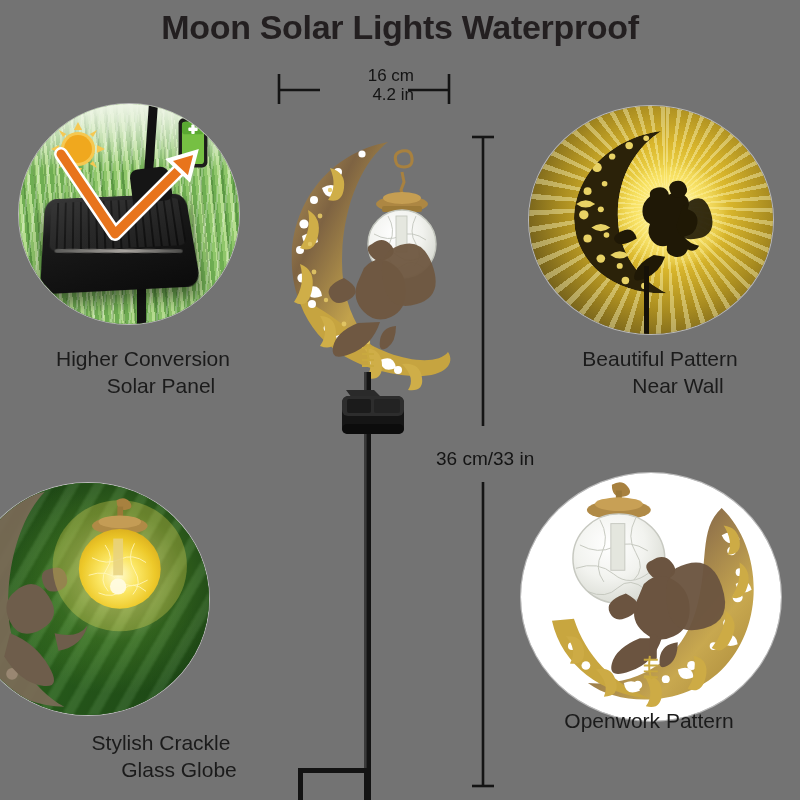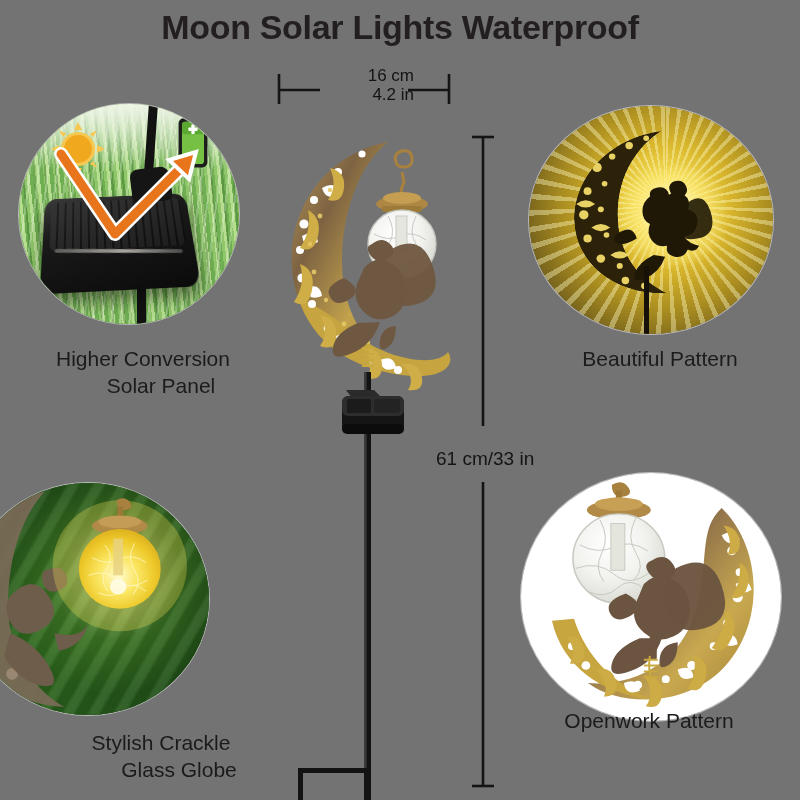--- a/index.html
+++ b/index.html
@@ -314,20 +314,21 @@
           <path d="M78 130 q-16 10 -22 4 q-6 -6 6 -12 q12 -6 16 8 Z"></path>
           <path d="M108 150 q-6 18 -22 24 q-14 6 -10 -6 q4 -12 20 -20 Z"></path>
         </g>
       </svg>
     </div>
     <div class="lit-stake"></div>
   </div>
 
   <div class="caption" id="cap-tr">
     <span>Beautiful Pattern</span>
+    <span class="l2">Near Wall</span>
   </div>
 
   <div class="circle" id="circ-bl">
     <div class="leafy-bg"></div>
     <div class="leafy-blur"></div>
 
     <div class="moon-edge-bl">
       <svg viewBox="0 0 140 230" width="100%" height="100%" preserveAspectRatio="none" aria-hidden="true">
         <path d="M96 4 C40 16 4 70 8 126 C12 182 56 224 116 226
                  C84 208 58 172 58 120 C58 66 76 24 96 4 Z" fill="#7b6a57" opacity="0.92"></path>
@@ -600,15 +601,15 @@
   <div class="dim-v">
     <svg viewBox="0 0 26 655" width="26" height="655" aria-hidden="true">
       <g stroke="#141414" stroke-width="2.6" fill="none">
         <line x1="2" y1="3" x2="24" y2="3"></line>
         <line x1="2" y1="652" x2="24" y2="652"></line>
         <line x1="13" y1="3" x2="13" y2="292"></line>
         <line x1="13" y1="348" x2="13" y2="652"></line>
       </g>
     </svg>
   </div>
-  <div class="dim-v-label">61 cm/33 in</div>
+  <div class="dim-v-label">36 cm/33 in</div>
 
 </div>
 
 </body></html>

